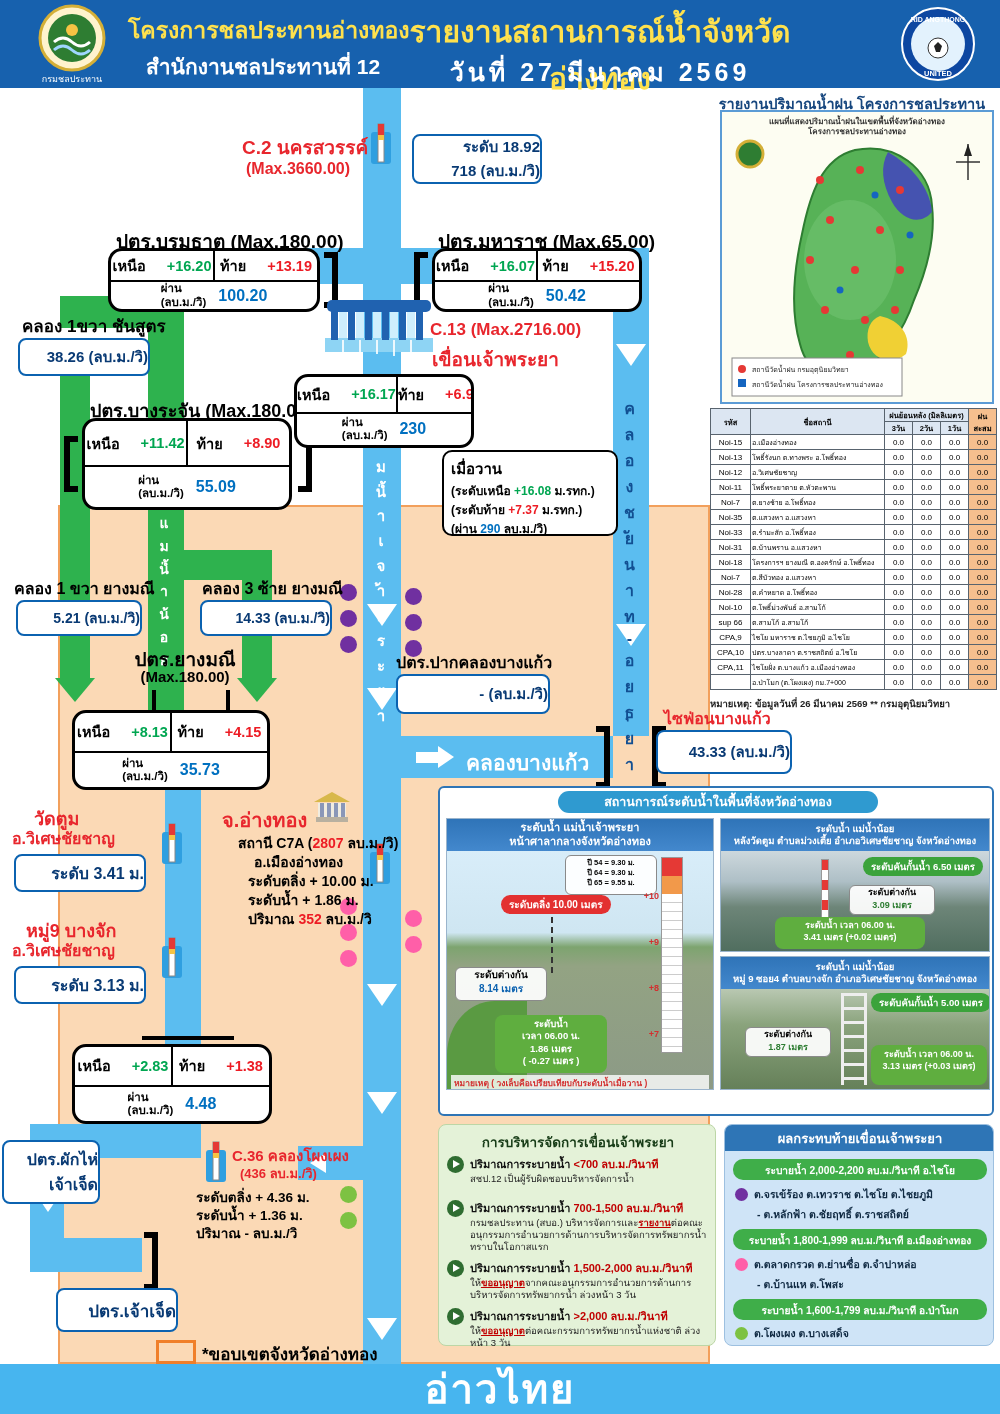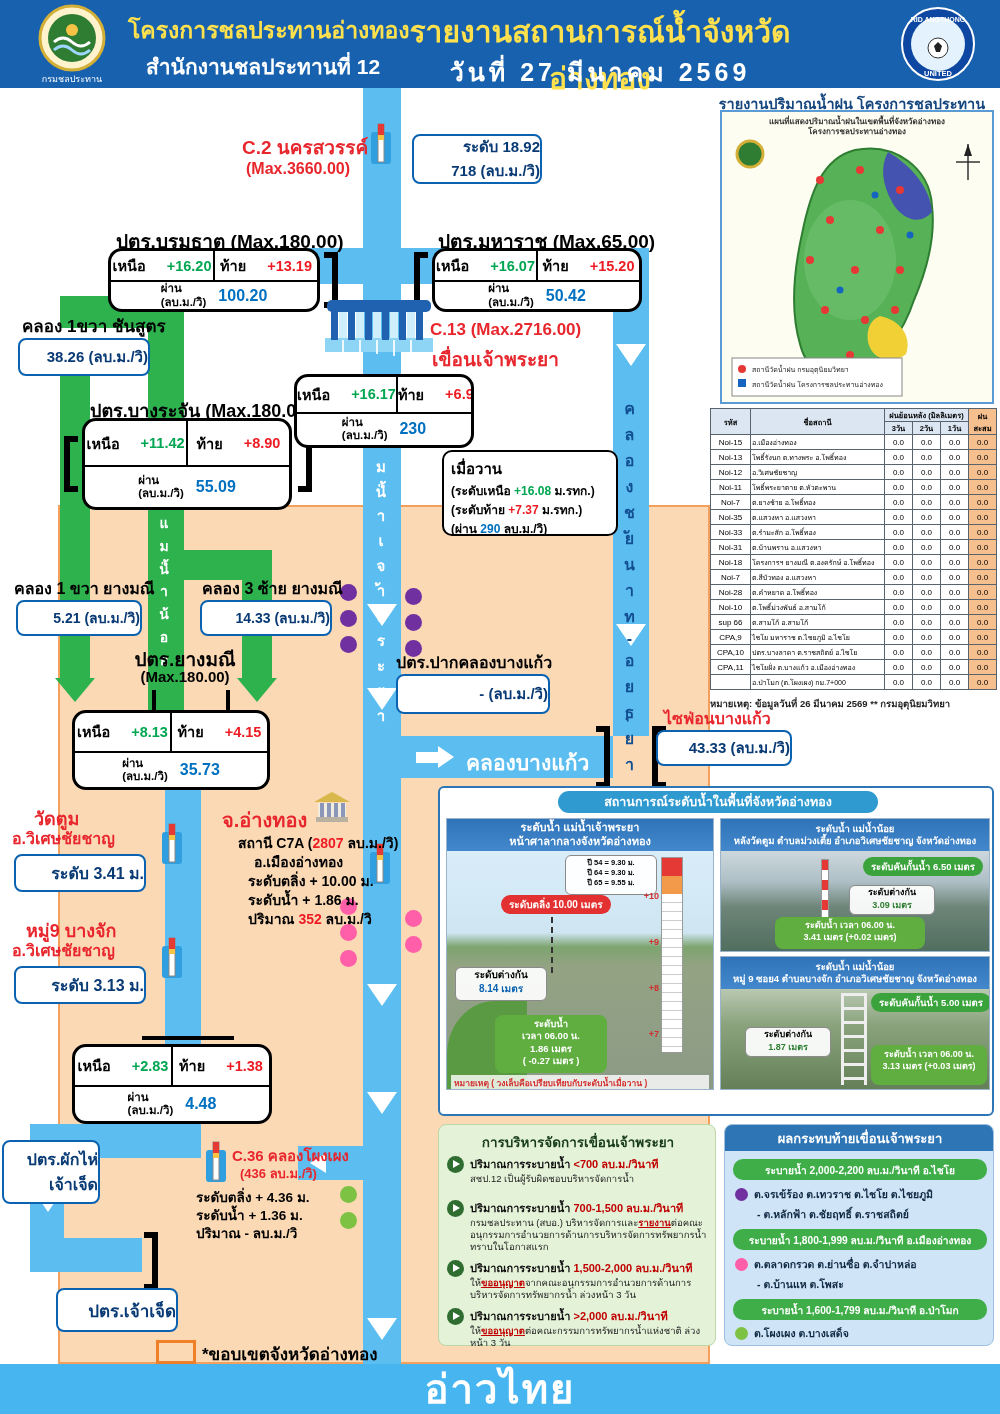--- a/index.html
+++ b/index.html
@@ -287,21 +287,21 @@
 
   <div class="blklbl" style="left:396px;top:650px;font-size:16px">ปตร.ปากคลองบางแก้ว</div>
   <div class="bluebox" style="left:396px;top:674px;width:154px;height:40px;font-size:15px">
       <span>-  (ลบ.ม./วิ)</span>
     </div>
 
   <div class="abs wht" style="left:466px;top:746px;font-size:21px;font-weight:bold">คลองบางแก้ว</div>
   <div class="brk brk-r" style="left:596px;top:726px;height:62px"></div>
   <div class="brk brk-l" style="left:652px;top:726px;height:62px"></div>
   <div class="redlbl" style="left:664px;top:706px;font-size:16px">ไซฟ่อนบางแก้ว</div>
-  <div class="bluebox" style="left:656px;top:730px;width:136px;height:36px;font-size:15px">
+  <div class="bluebox" style="left:656px;top:730px;width:136px;height:44px;font-size:15px">
       <span>43.33 (ลบ.ม./วิ)</span>
     </div>
 
   <div class="redlbl" style="left:222px;top:804px;font-size:20px">จ.อ่างทอง</div>
   <svg class="abs" style="left:312px;top:790px" width="40" height="34" viewBox="0 0 40 34">
       <polygon points="20,2 38,12 2,12" fill="#d8b84a"></polygon>
       <rect x="6" y="13" width="28" height="14" fill="#f0ece0"></rect>
       <g fill="#8a97b8">
         <rect x="8" y="13" width="4" height="14"></rect>
         <rect x="15" y="13" width="4" height="14"></rect>

